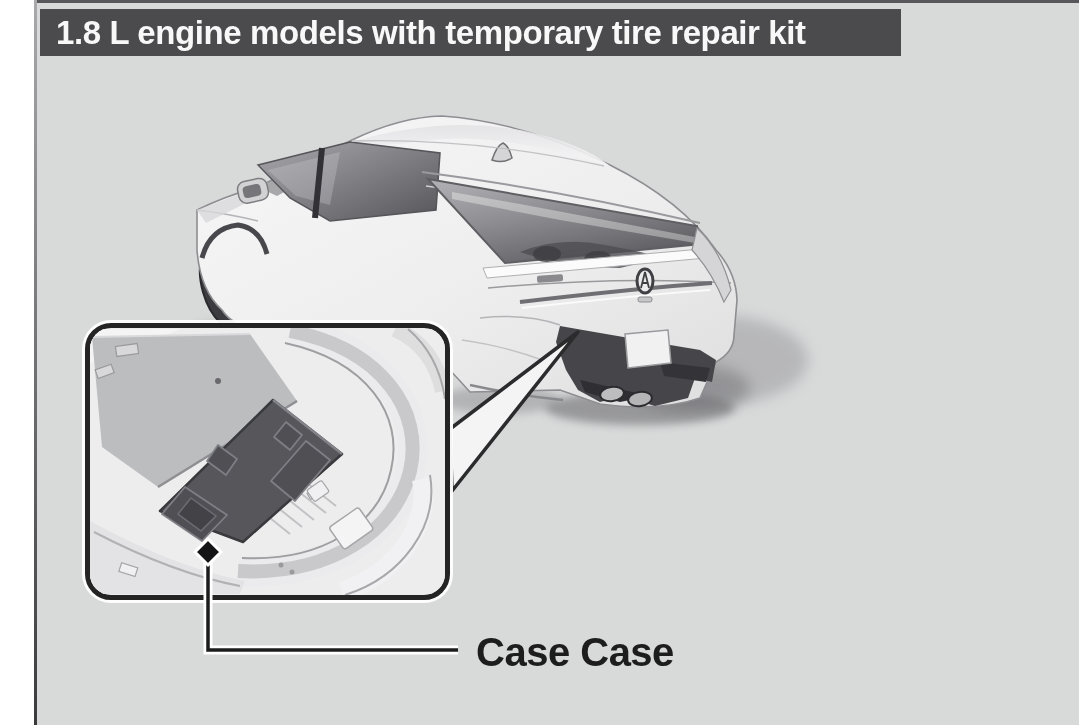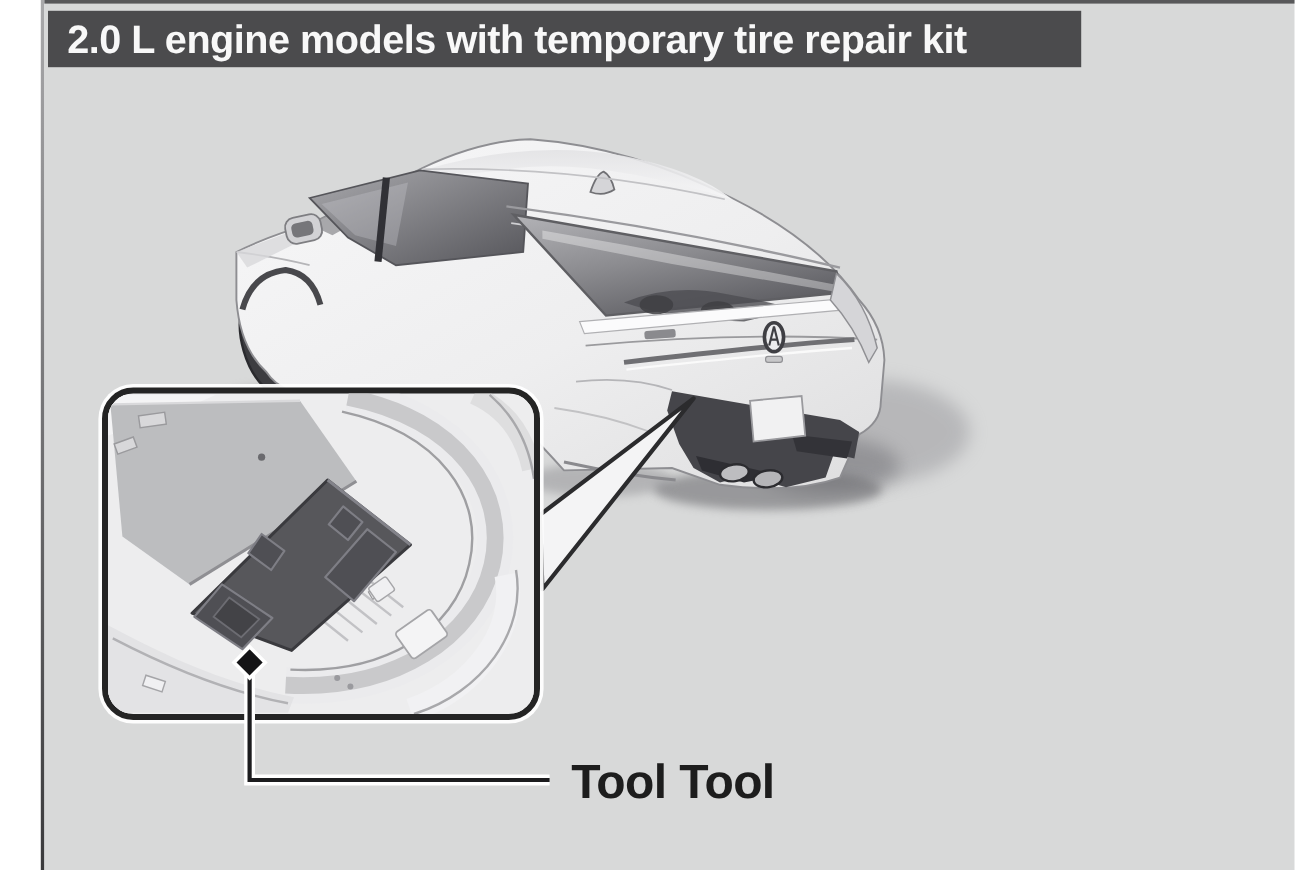--- a/index.html
+++ b/index.html
@@ -211,18 +211,18 @@
       </svg>
     </div>
 
     <svg class="overlay-svg" viewBox="0 0 1079 725">
       <polyline points="208,552 208,650 458,650" fill="none" stroke="#ffffff" stroke-width="9"></polyline>
       <polyline points="208,552 208,650 458,650" fill="none" stroke="#1c1c1e" stroke-width="3.5"></polyline>
       <polygon points="208,539 221,552 208,565 195,552" fill="#141416" stroke="#ffffff" stroke-width="3"></polygon>
     </svg>
 
     <div class="header-bar">
-      <span class="title">2.0 L engine models with temporary tire repair kit</span>
+      <span class="title">1.8 L engine models with temporary tire repair kit</span>
     </div>
 
-    <div class="tool-case-label">Tool Tool</div>
+    <div class="tool-case-label">Case Case</div>
   </div>
 </div>
 
 </body></html>

